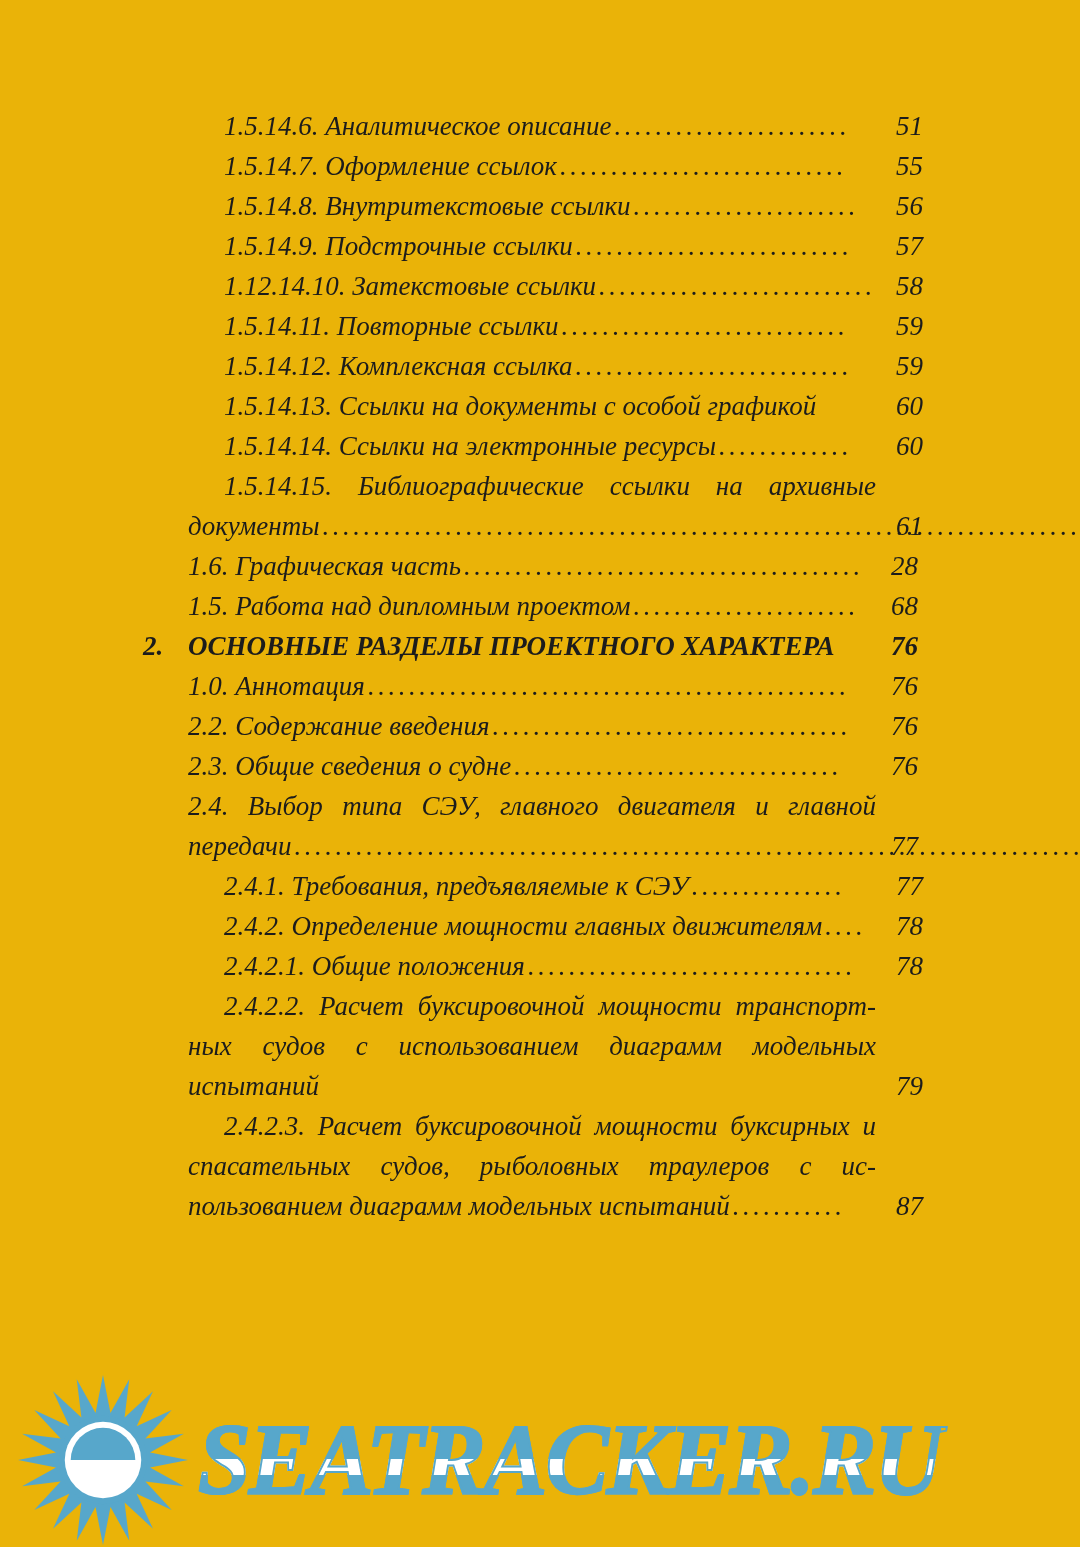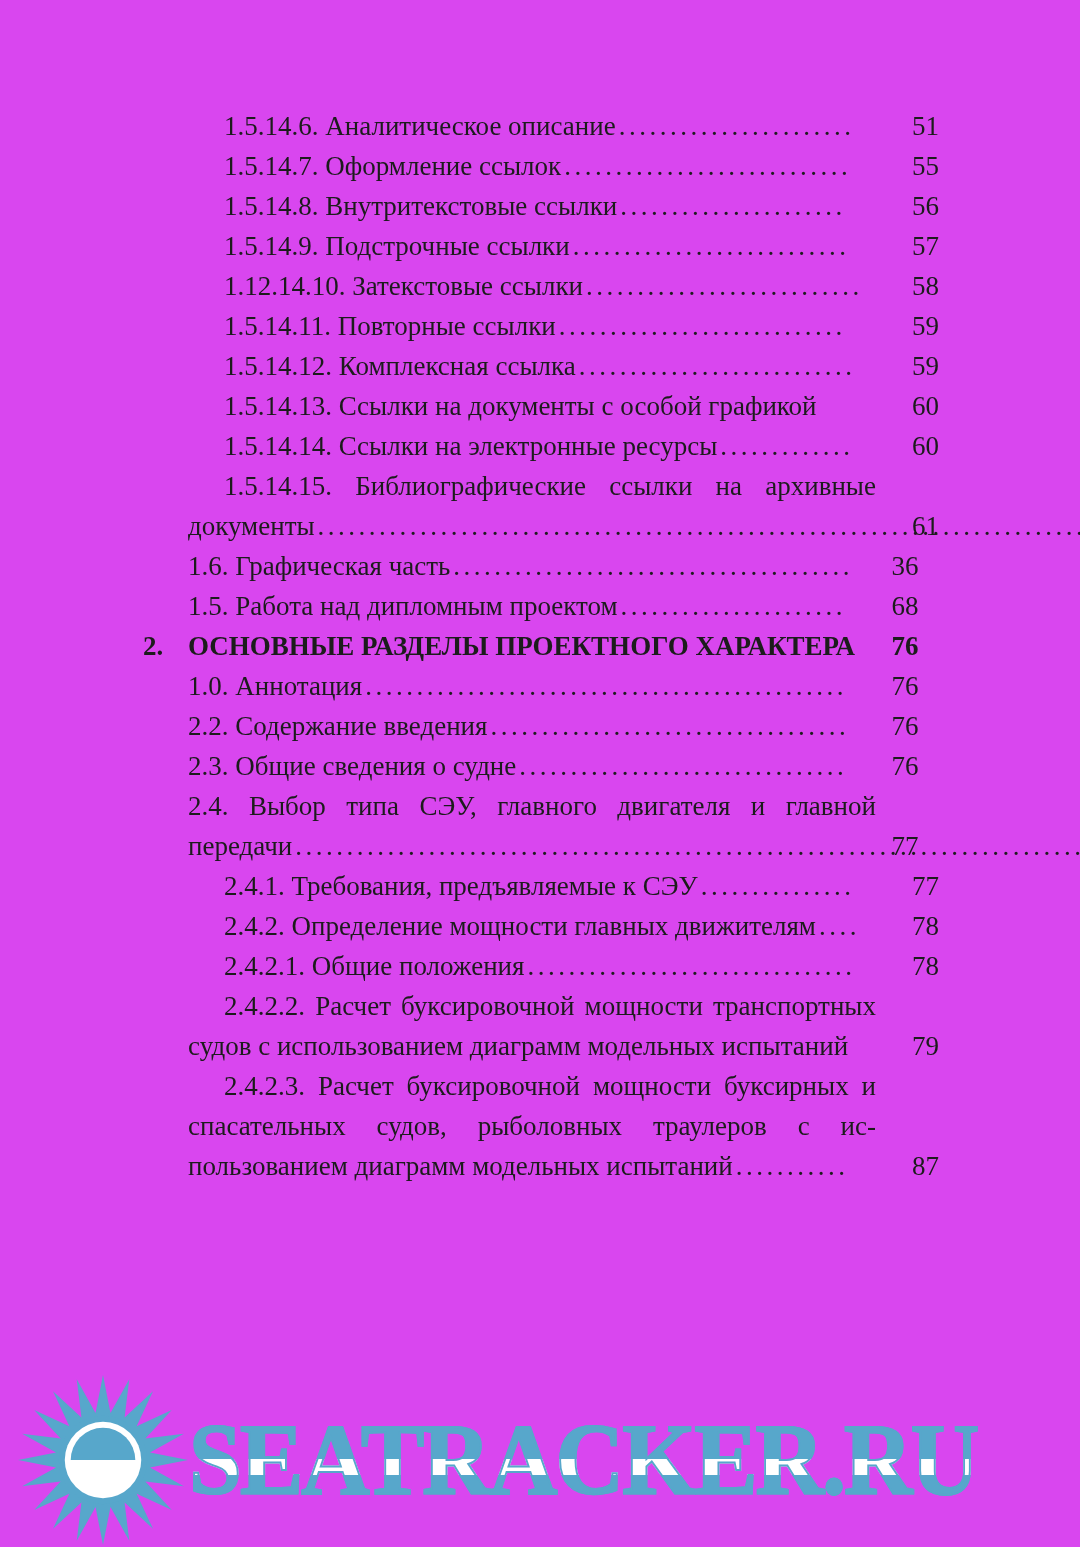--- a/index.html
+++ b/index.html
@@ -5,21 +5,21 @@
   :root { --wm: #57a7cb; --ink: #1c1c1c; }
   * { box-sizing: border-box; margin: 0; padding: 0; }
   html, body { width: 1080px; height: 1547px; }
   body {
     background: #ffffff;
     color: var(--ink);
     font-family: "Liberation Serif", "DejaVu Serif", serif;
     position: relative;
     overflow: hidden;
   }
-  .page { position: absolute; inset: 0; background: #d946ef; }
+  .page { position: absolute; inset: 0; background: #eab308; font-style: italic; }
 
   
   .toc {
     position: absolute;
     top: 106px;
     left: 188px;
     width: 746px;
     font-size: 27px;
     line-height: 40px;
   }
@@ -36,34 +36,34 @@
     top: 0;
     text-indent: 0;
   }
   .dots {
     letter-spacing: 3.5px;
     margin-left: 3px;
     white-space: nowrap;
   }
   .pg {
     position: absolute;
-    right: 0;
+    right: 16px;
     bottom: 0;
     width: 58px;
-    text-align: center;
+    text-align: right;
   }
 
   
   .watermark {
     position: absolute;
     left: 18px;
     bottom: 2px;
     display: flex;
     align-items: center;
-    gap: 1px;
+    gap: 10px;
   }
   .sun { width: 170px; height: 170px; flex: 0 0 auto; }
   .wm-text {
     font-family: "Liberation Serif", "DejaVu Serif", serif;
     font-weight: bold;
     font-size: 102px;
     line-height: 1.1;
     letter-spacing: -2px;
     white-space: nowrap;
     transform: scaleX(0.93);
@@ -87,21 +87,21 @@
       <div class="entry sub"><span class="txt">1.5.14.6. Аналитическое описание</span><span class="dots">.......................</span><span class="pg">51</span></div>
       <div class="entry sub"><span class="txt">1.5.14.7. Оформление ссылок</span><span class="dots">............................</span><span class="pg">55</span></div>
       <div class="entry sub"><span class="txt">1.5.14.8. Внутритекстовые ссылки</span><span class="dots">......................</span><span class="pg">56</span></div>
       <div class="entry sub"><span class="txt">1.5.14.9. Подстрочные ссылки</span><span class="dots">...........................</span><span class="pg">57</span></div>
       <div class="entry sub"><span class="txt">1.12.14.10. Затекстовые ссылки</span><span class="dots">...........................</span><span class="pg">58</span></div>
       <div class="entry sub"><span class="txt">1.5.14.11. Повторные ссылки</span><span class="dots">............................</span><span class="pg">59</span></div>
       <div class="entry sub"><span class="txt">1.5.14.12. Комплексная ссылка</span><span class="dots">...........................</span><span class="pg">59</span></div>
       <div class="entry sub"><span class="txt">1.5.14.13. Ссылки на документы с особой графикой</span><span class="dots"></span><span class="pg">60</span></div>
       <div class="entry sub"><span class="txt">1.5.14.14. Ссылки на электронные ресурсы</span><span class="dots">.............</span><span class="pg">60</span></div>
       <div class="entry sub"><span class="txt">1.5.14.15. Библиографические ссылки на архивные документы</span><span class="dots">..............................................................................................................................................................................................................................................................................................................................................................................................................</span><span class="pg">61</span></div>
-      <div class="entry"><span class="txt">1.6. Графическая часть</span><span class="dots">.......................................</span><span class="pg">36</span></div>
+      <div class="entry"><span class="txt">1.6. Графическая часть</span><span class="dots">.......................................</span><span class="pg">28</span></div>
       <div class="entry"><span class="txt">1.5. Работа над дипломным проектом</span><span class="dots">......................</span><span class="pg">68</span></div>
       <div class="entry bold"><span class="hangnum">2.</span><span class="txt">ОСНОВНЫЕ РАЗДЕЛЫ ПРОЕКТНОГО ХАРАК­ТЕРА</span><span class="dots"></span><span class="pg">76</span></div>
       <div class="entry"><span class="txt">1.0. Аннотация</span><span class="dots">...............................................</span><span class="pg">76</span></div>
       <div class="entry"><span class="txt">2.2. Содержание введения</span><span class="dots">...................................</span><span class="pg">76</span></div>
       <div class="entry"><span class="txt">2.3. Общие сведения о судне</span><span class="dots">................................</span><span class="pg">76</span></div>
       <div class="entry"><span class="txt">2.4. Выбор типа СЭУ, главного двигателя и главной передачи</span><span class="dots">..............................................................................................................................................................................................................................................................................................................................................................................................................</span><span class="pg">77</span></div>
       <div class="entry sub"><span class="txt">2.4.1. Требования, предъявляемые к СЭУ</span><span class="dots">...............</span><span class="pg">77</span></div>
       <div class="entry sub"><span class="txt">2.4.2. Определение мощности главных движителям</span><span class="dots">....</span><span class="pg">78</span></div>
       <div class="entry sub"><span class="txt">2.4.2.1. Общие положения</span><span class="dots">................................</span><span class="pg">78</span></div>
       <div class="entry sub"><span class="txt">2.4.2.2. Расчет буксировочной мощности транспорт­ных судов с использованием диаграмм модельных испытаний</span><span class="dots"></span><span class="pg">79</span></div>

